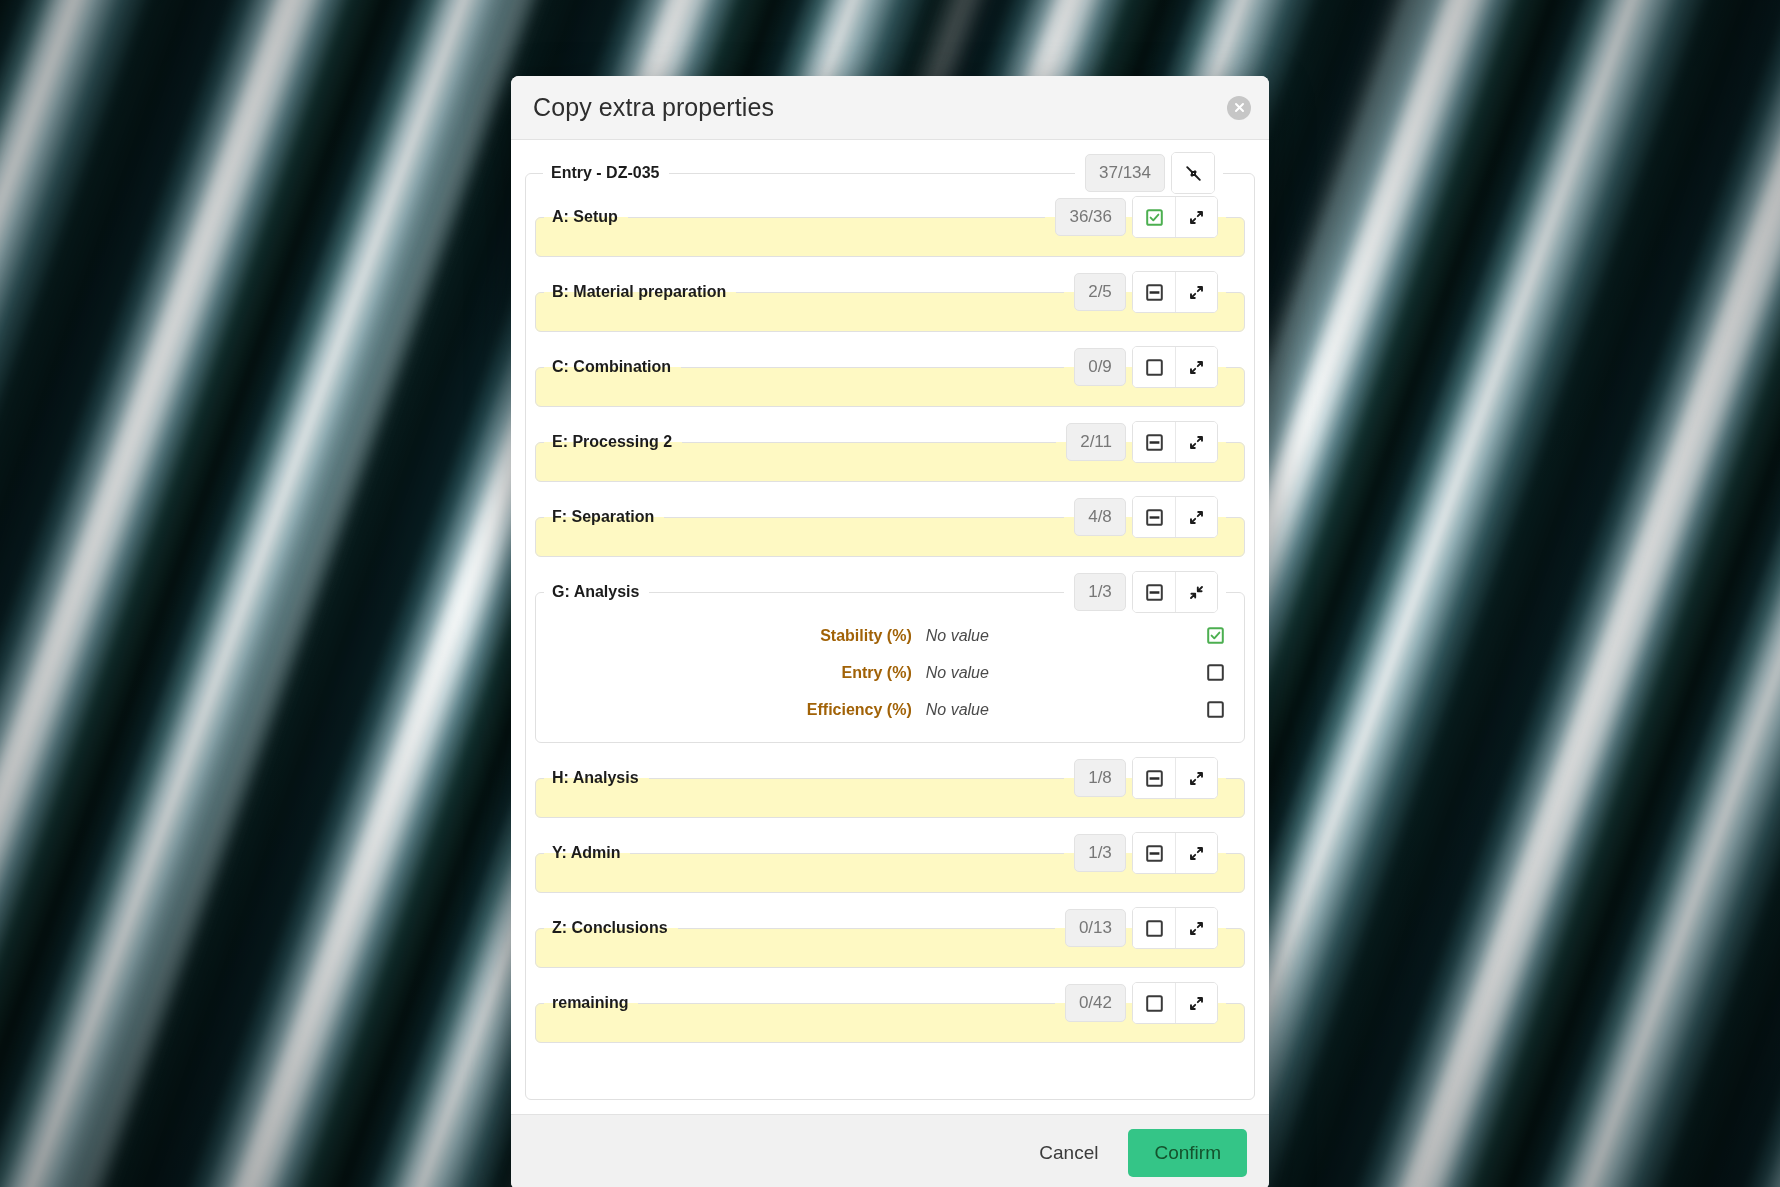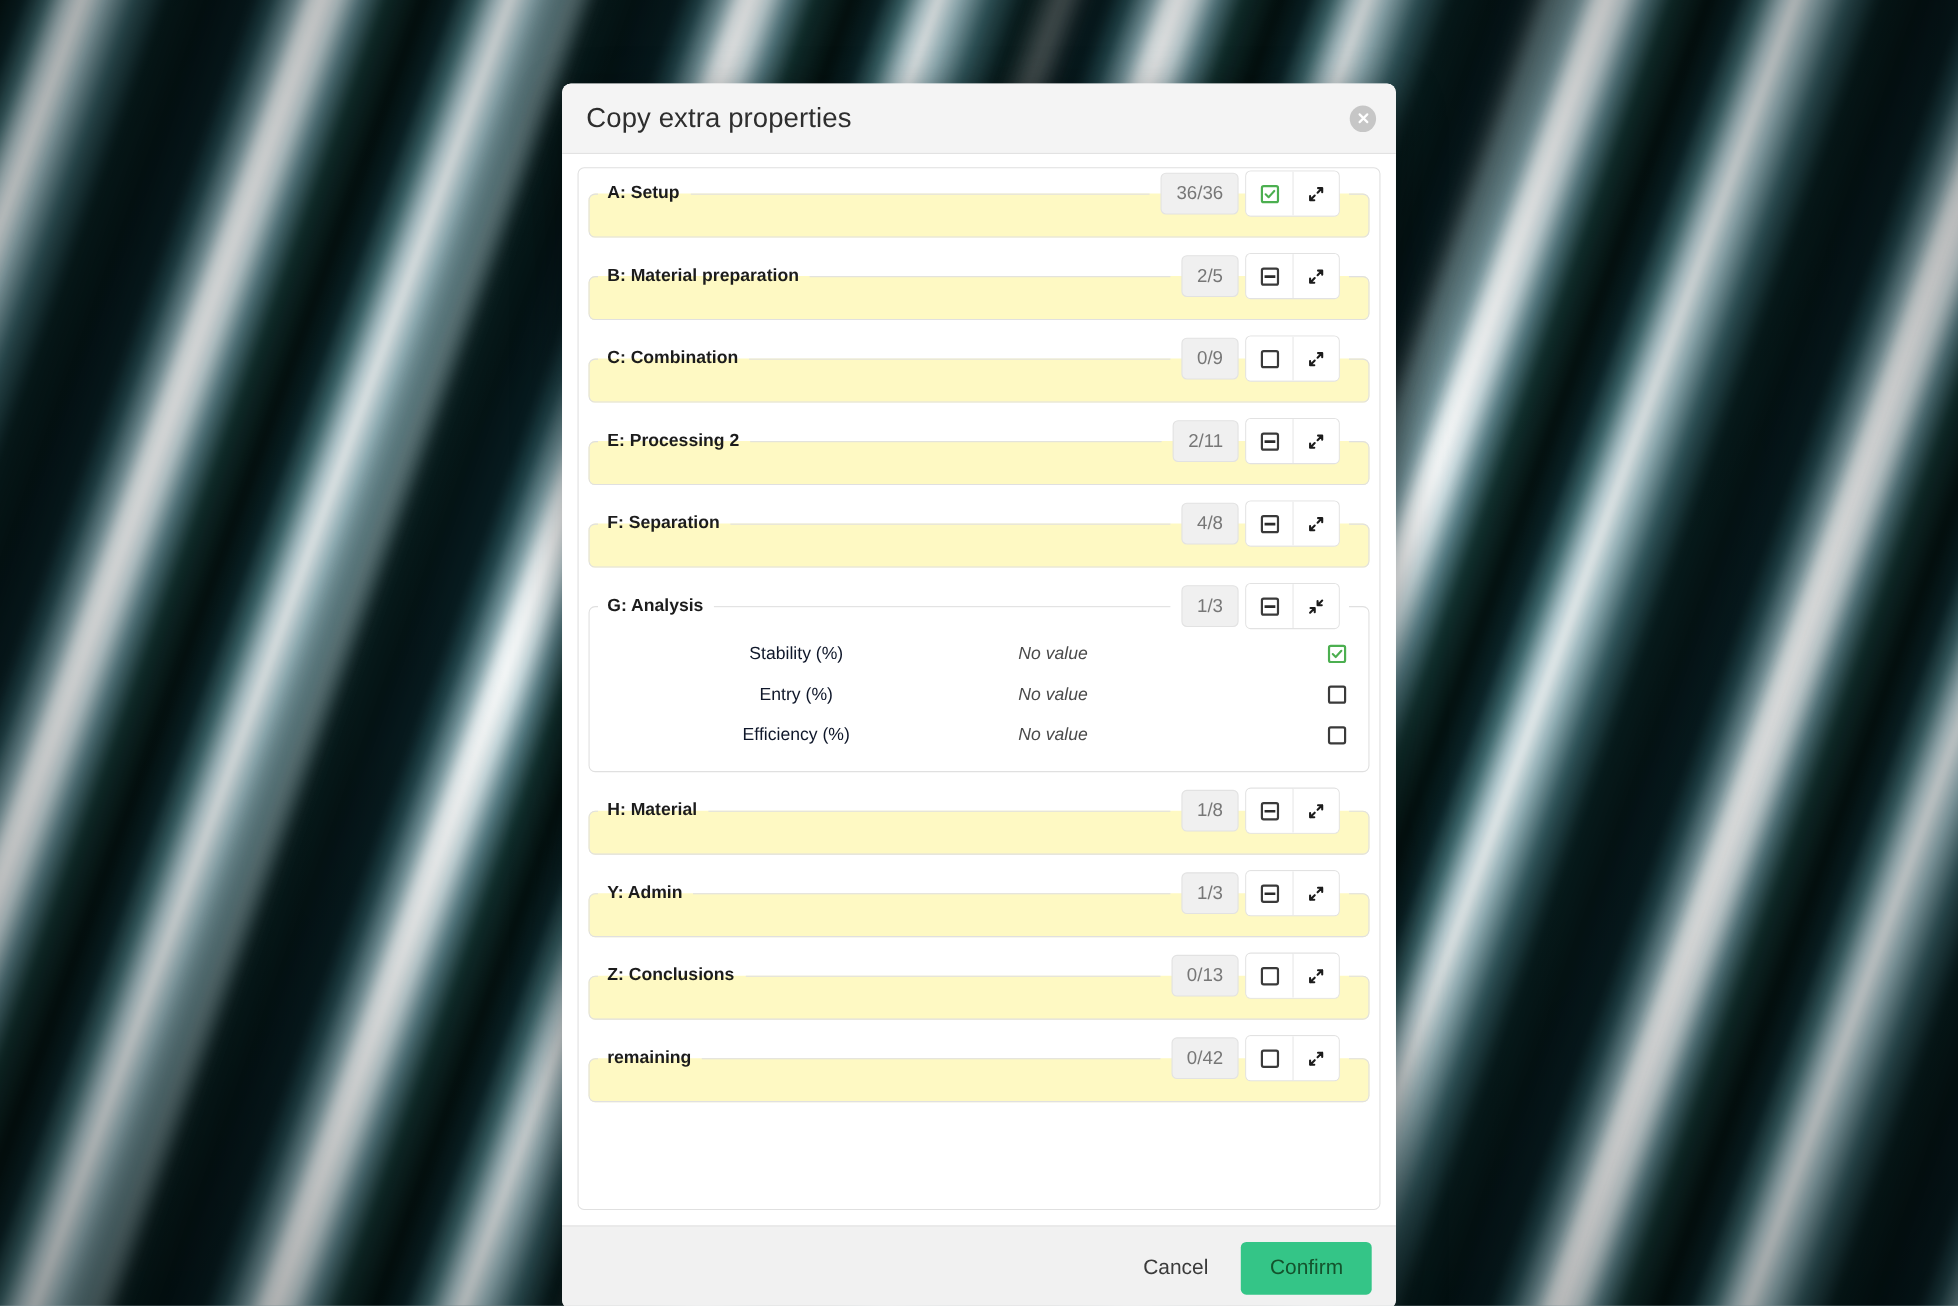--- a/index.html
+++ b/index.html
@@ -184,24 +184,24 @@
   }
 
   
   .prop-row{
     display:flex; align-items:center;
     height:37px;
     padding:0 12px 0 0;
   }
   .prop-label{
     width:56%;
-    text-align:center;
+    text-align:right;
     font-size:16px;
-    font-weight:normal;
-    color:#0f172a;
+    font-weight:bold;
+    color:#a16207;
     padding-right:14px;
     white-space:nowrap;
   }
   .prop-value{
     flex:1 1 auto;
     font-size:16px;
     font-style:italic;
     color:#4a4a4a;
     white-space:nowrap;
   }
@@ -250,20 +250,39 @@
     <div class="modal-title">Copy extra properties</div>
     <button class="close-btn">
       <svg width="13" height="13" viewBox="0 0 13 13" aria-hidden="true">
         <path d="M3 3 L10 10 M10 3 L3 10" stroke="#ffffff" stroke-width="2" stroke-linecap="round"></path>
       </svg>
     </button>
   </div>
 
   <div class="modal-body">
     <fieldset class="root-fs">
+      <legend>
+        <span class="lg">
+          <span class="lg-text">Entry - DZ-035</span>
+          <span class="rule"></span>
+          <span class="count-badge">37/134</span>
+          <span class="btn-group solo">
+            <button class="icon-btn">
+              <svg width="17" height="17" viewBox="0 0 17 17" aria-hidden="true">
+                <g stroke="#1c1c1c" stroke-width="1.9" stroke-linecap="round" fill="none">
+                  <path d="M2.2 2.2 L7 7"></path>
+                    <path d="M14.8 14.8 L10 10"></path>
+                </g>
+                <path d="M7 7 L7 3.3 M7 7 L3.3 7" stroke="#1c1c1c" stroke-width="1.9" stroke-linecap="round" fill="none" transform="rotate(180 7 7)"></path>
+                <path d="M10 10 L10 13.7 M10 10 L13.7 10" stroke="#1c1c1c" stroke-width="1.9" stroke-linecap="round" fill="none" transform="rotate(180 10 10)"></path>
+              </svg>
+            </button>
+          </span>
+        </span>
+      </legend>
 
       <div id="sections-host">
   <fieldset class="sec-fs">
     <legend>
       <span class="lg">
         <span class="lg-text">A: Setup</span>
         <span class="rule"></span>
         <span class="count-badge">36/36</span>
         <span class="btn-group">
           <button class="icon-btn js-check">
@@ -442,21 +461,21 @@
                     <rect x="2.2" y="2.2" width="14.6" height="14.6" rx="1.6" fill="#ffffff" stroke="#3a3a3a" stroke-width="2"></rect>
                   </svg>
                 </div>
   </div>
 </div>
   </fieldset>
 
   <fieldset class="sec-fs">
     <legend>
       <span class="lg">
-        <span class="lg-text">H: Material</span>
+        <span class="lg-text">H: Analysis</span>
         <span class="rule"></span>
         <span class="count-badge">1/8</span>
         <span class="btn-group">
           <button class="icon-btn js-check">
                     <svg width="19" height="19" viewBox="0 0 19 19" class="cb">
                       <rect x="2.2" y="2.2" width="14.6" height="14.6" rx="1.6" fill="#ffffff" stroke="#3a3a3a" stroke-width="2"></rect>
                       <path d="M5.8 9.5 L13.2 9.5" stroke="#2b2b2b" stroke-width="2.4" stroke-linecap="square"></path>
                     </svg>
                   </button>
           <button class="icon-btn js-toggle">

